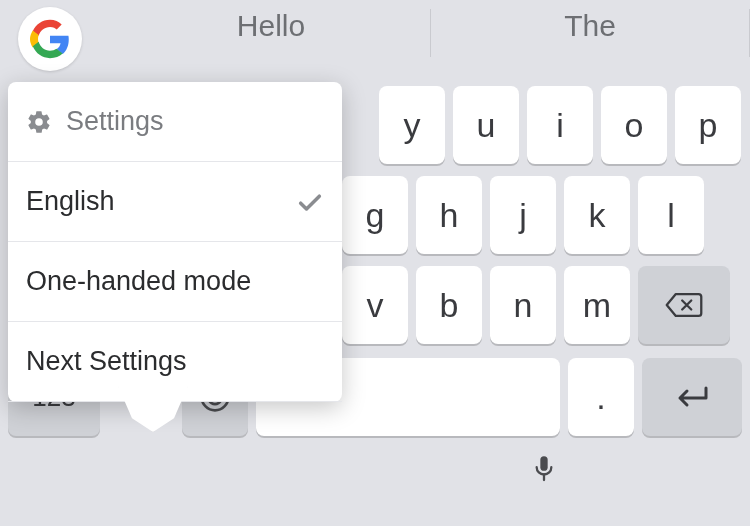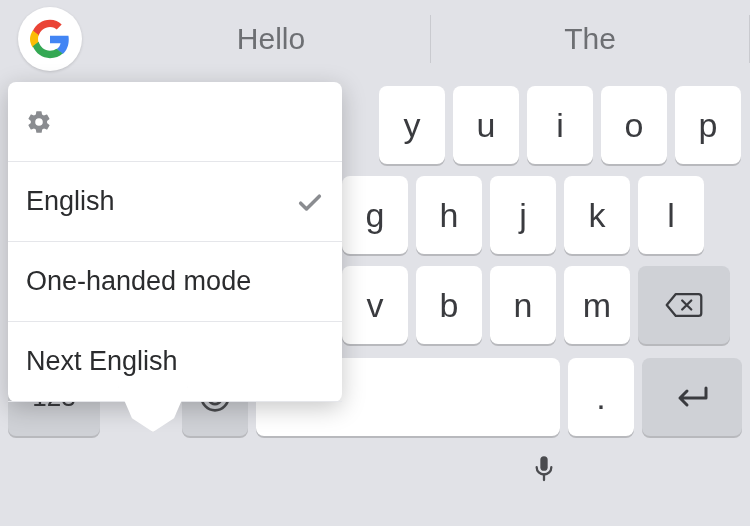--- a/index.html
+++ b/index.html
@@ -5,21 +5,21 @@
   * { box-sizing: border-box; margin: 0; padding: 0; }
   html, body { width: 750px; height: 526px; overflow: hidden; font-family: -apple-system, Helvetica, Arial, sans-serif; }
   .kb { width: 750px; height: 526px; background: #e1e2e7; position: relative; }
 
   .top-bar { height: 78px; display: flex; align-items: center; position: relative; }
   .g-circle {
     width: 64px; height: 64px; border-radius: 50%;
     background: #fff; margin-left: 18px; display:flex; align-items:center; justify-content:center;
     box-shadow: 0 1px 3px rgba(0,0,0,0.15);
   }
-  .suggestions { flex: 1; display: flex; height: 60px; align-items: center; margin-left: 30px; }
+  .suggestions { flex: 1; display: flex; height: 60px; align-items: flex-start; margin-left: 30px; }
   .sugg { flex: 1; text-align: center; color: #6d6f73; font-size: 30px; }
   .sep { width: 1px; height: 48px; background: #c9cacf; }
 
   .row { display:flex; justify-content:center; gap: 8px; padding: 6px 8px; position: relative; }
   .row.r1 { padding-top: 8px; }
   .row.r3 { gap: 8px; }
   .key {
     background: #fff; color: #3a3b3f; border-radius: 8px;
     box-shadow: 0 2px 0 rgba(0,0,0,0.18);
     display:flex; align-items:center; justify-content:center;
@@ -164,31 +164,32 @@
     </svg>
   </div>
 
   <div class="popup">
     <div class="item first">
       <span class="gear">
         <svg width="26" height="26" viewBox="0 0 24 24">
             <path fill="#8a8c90" d="M19.4 13a7.8 7.8 0 0 0 .1-1 7.8 7.8 0 0 0-.1-1l2.1-1.6a.5.5 0 0 0 .1-.6l-2-3.5a.5.5 0 0 0-.6-.2l-2.5 1a7.6 7.6 0 0 0-1.7-1l-.4-2.6A.5.5 0 0 0 14 2h-4a.5.5 0 0 0-.5.4L9.1 5a7.6 7.6 0 0 0-1.7 1l-2.5-1a.5.5 0 0 0-.6.2l-2 3.5a.5.5 0 0 0 .1.6L4.5 11a7.8 7.8 0 0 0-.1 1 7.8 7.8 0 0 0 .1 1l-2.1 1.6a.5.5 0 0 0-.1.6l2 3.5a.5.5 0 0 0 .6.2l2.5-1a7.6 7.6 0 0 0 1.7 1l.4 2.6A.5.5 0 0 0 10 22h4a.5.5 0 0 0 .5-.4l.4-2.6a7.6 7.6 0 0 0 1.7-1l2.5 1a.5.5 0 0 0 .6-.2l2-3.5a.5.5 0 0 0-.1-.6zM12 15.5A3.5 3.5 0 1 1 15.5 12 3.5 3.5 0 0 1 12 15.5z"></path>
           </svg>
       </span>
+      <span>Settings</span>
     </div>
     <div class="item">
       <span>English</span>
       <span class="check">
         <svg width="28" height="28" viewBox="0 0 24 24">
             <path fill="none" stroke="#8a8c90" stroke-width="3" stroke-linecap="round" stroke-linejoin="round" d="M4 13l5 5L20 7"></path>
           </svg>
       </span>
     </div>
     <div class="item">
       <span>One-handed mode</span>
     </div>
     <div class="item">
-      <span>Next English</span>
+      <span>Next Settings</span>
     </div>
     <div class="tail"></div>
   </div>
 
 </div>
 
 </body></html>

